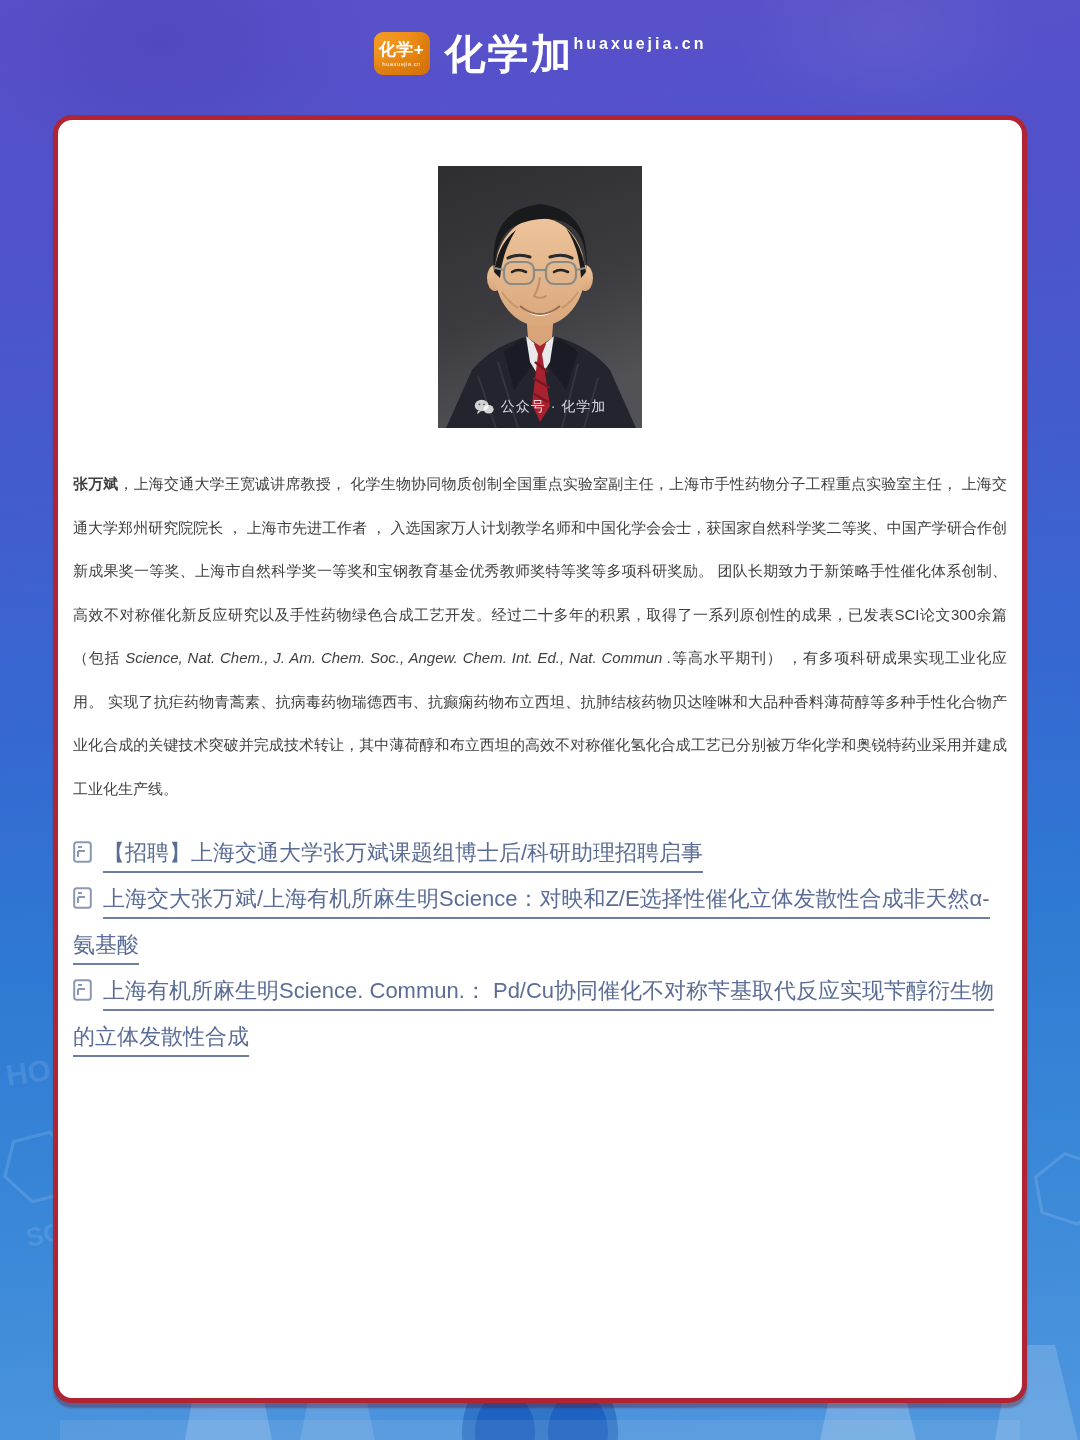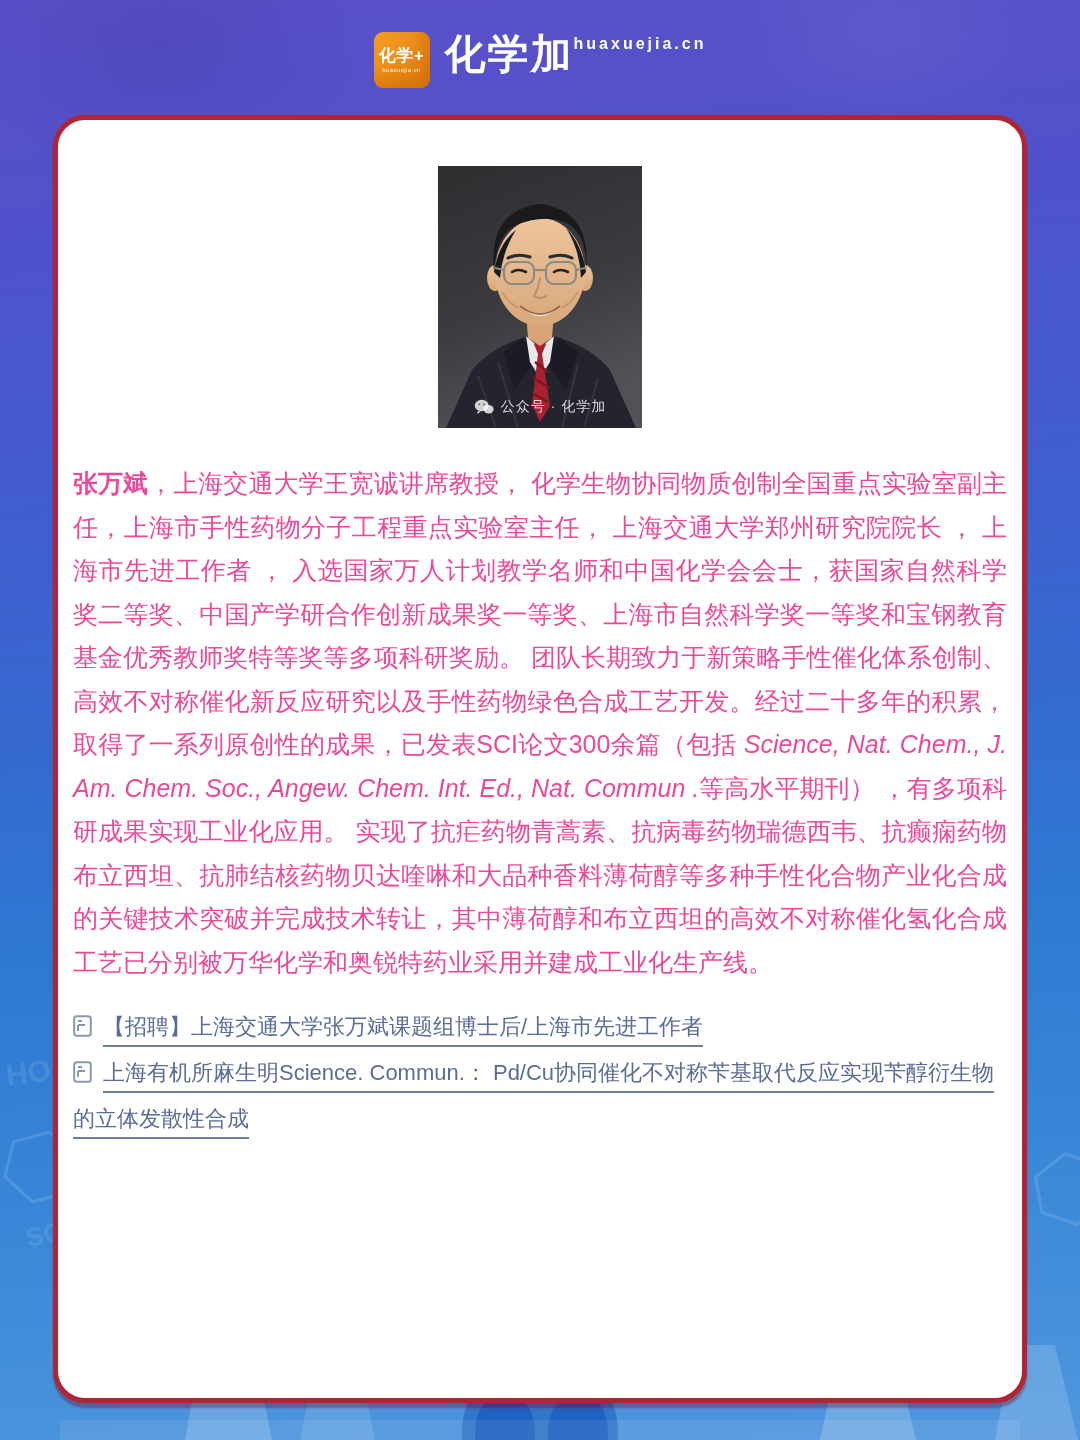--- a/index.html
+++ b/index.html
@@ -21,53 +21,53 @@
   .hex { position:absolute; width:78px; height:78px; opacity:0.12; }
   .hex-left  { left:2px; top:1128px; transform:rotate(14deg); }
   .hex-right { right:-30px; top:1150px; transform:rotate(-10deg); }
 
   
   .bg-bottom { position:absolute; left:0; bottom:0; width:1080px; height:120px; }
 
   
   .site-header { position:absolute; top:32px; left:0; right:0; display:flex; justify-content:center; align-items:flex-start; gap:15px; }
   .logo-badge {
-    width:56px; height:56px; border-radius:9px;
+    width:56px; height:43px; border-radius:9px;
     background:linear-gradient(135deg,#f59f27 0%,#ed8d18 45%,#df7c0c 100%);
     display:flex; flex-direction:column; align-items:center; justify-content:center;
     box-shadow:inset -8px -10px 14px rgba(190,95,5,0.35);
     color:#fff;
   }
   .logo-badge .lb-main { font-size:17px; font-weight:700; letter-spacing:0.5px; line-height:20px; }
   .logo-badge .lb-sub  { font-size:6px; letter-spacing:0.4px; line-height:8px; opacity:0.95; }
   .wordmark { display:flex; color:#fff; }
   .wordmark .wm-name { font-size:41px; font-weight:700; line-height:44px; letter-spacing:2px; }
   .wordmark .wm-domain { font-size:16px; font-weight:700; letter-spacing:3px; line-height:20px; margin-top:2px; }
 
   
   .card {
     position:absolute; left:53px; top:115px; width:974px; height:1288px;
-    background:#ffffff; border:5px solid #b02433; border-radius:32px;
+    background:#ffffff; border:5px solid #b02433; border-radius:19px;
     box-shadow:0 5px 2px rgba(100,12,22,0.35);
     padding:46px 15px 0 15px;
   }
 
   
   .photo-wrap { position:relative; width:204px; height:262px; margin:0 auto; }
   .photo-wrap svg { display:block; }
   .photo-watermark {
     position:absolute; left:0; right:0; bottom:12px;
     display:flex; justify-content:center; align-items:center; gap:7px;
     color:rgba(255,255,255,0.82); font-size:14px; letter-spacing:1px;
   }
 
   
   .bio {
     margin-top:34px;
-    font-size:25px; line-height:43.5px; color:#ec4899;
+    font-size:15px; line-height:43.5px; color:#404040;
     text-align:justify;
   }
   .seg-bold { font-weight:700; }
   .seg-italic { font-style:italic; }
   .seg-normal { font-weight:400; }
 
   
   .links { margin-top:20px; }
   .link-item { font-size:22px; line-height:46px; color:#5b6d96; }
   .doc-icon { display:inline-block; width:19px; height:22px; margin-right:11px; vertical-align:-3px; }
@@ -179,20 +179,24 @@
       <span>公众号 · 化学加</span>
     </div>
   </div>
 
   <p class="bio"><span class="seg-bold">张万斌</span><span class="seg-normal">，上海交通大学王宽诚讲席教授， 化学生物协同物质创制全国重点实验室副主任，上海市手性药物分子工程重点实验室主任， 上海交通大学郑州研究院院长 ， 上海市先进工作者 ， 入选国家万人计划教学名师和中国化学会会士，获国家自然科学奖二等奖、中国产学研合作创新成果奖一等奖、上海市自然科学奖一等奖和宝钢教育基金优秀教师奖特等奖等多项科研奖励。 团队长期致力于新策略手性催化体系创制、高效不对称催化新反应研究以及手性药物绿色合成工艺开发。经过二十多年的积累，取得了一系列原创性的成果，已发表SCI论文300余篇（包括 </span><span class="seg-italic">Science, Nat. Chem., J. Am. Chem. Soc., Angew. Chem. Int. Ed., Nat. Commun .</span><span class="seg-normal">等高水平期刊） ，有多项科研成果实现工业化应用。 实现了抗疟药物青蒿素、抗病毒药物瑞德西韦、抗癫痫药物布立西坦、抗肺结核药物贝达喹啉和大品种香料薄荷醇等多种手性化合物产业化合成的关键技术突破并完成技术转让，其中薄荷醇和布立西坦的高效不对称催化氢化合成工艺已分别被万华化学和奥锐特药业采用并建成工业化生产线。</span></p>
 
   <div class="links">
     <div class="link-item"><svg class="doc-icon" viewBox="0 0 19 22">
           <rect x="1.2" y="1.2" width="16.6" height="19.6" rx="2.5" fill="none" stroke="#8a98b4" stroke-width="2"></rect>
           <path d="M5 6 L9 6 M5 10 L12 10 M5 10 L5 16" stroke="#8a98b4" stroke-width="2" fill="none"></path>
-        </svg><a class="article-link">【招聘】上海交通大学张万斌课题组博士后/上海市先进工作者</a></div>
+        </svg><a class="article-link">【招聘】上海交通大学张万斌课题组博士后/科研助理招聘启事</a></div>
+    <div class="link-item"><svg class="doc-icon" viewBox="0 0 19 22">
+          <rect x="1.2" y="1.2" width="16.6" height="19.6" rx="2.5" fill="none" stroke="#8a98b4" stroke-width="2"></rect>
+          <path d="M5 6 L9 6 M5 10 L12 10 M5 10 L5 16" stroke="#8a98b4" stroke-width="2" fill="none"></path>
+        </svg><a class="article-link">上海交大张万斌/上海有机所麻生明Science：对映和Z/E选择性催化立体发散性合成非天然α-氨基酸</a></div>
     <div class="link-item"><svg class="doc-icon" viewBox="0 0 19 22">
           <rect x="1.2" y="1.2" width="16.6" height="19.6" rx="2.5" fill="none" stroke="#8a98b4" stroke-width="2"></rect>
           <path d="M5 6 L9 6 M5 10 L12 10 M5 10 L5 16" stroke="#8a98b4" stroke-width="2" fill="none"></path>
         </svg><a class="article-link">上海有机所麻生明Science. Commun.： Pd/Cu协同催化不对称苄基取代反应实现苄醇衍生物的立体发散性合成</a></div>
   </div>
 
 </div>
 
 </body></html>

